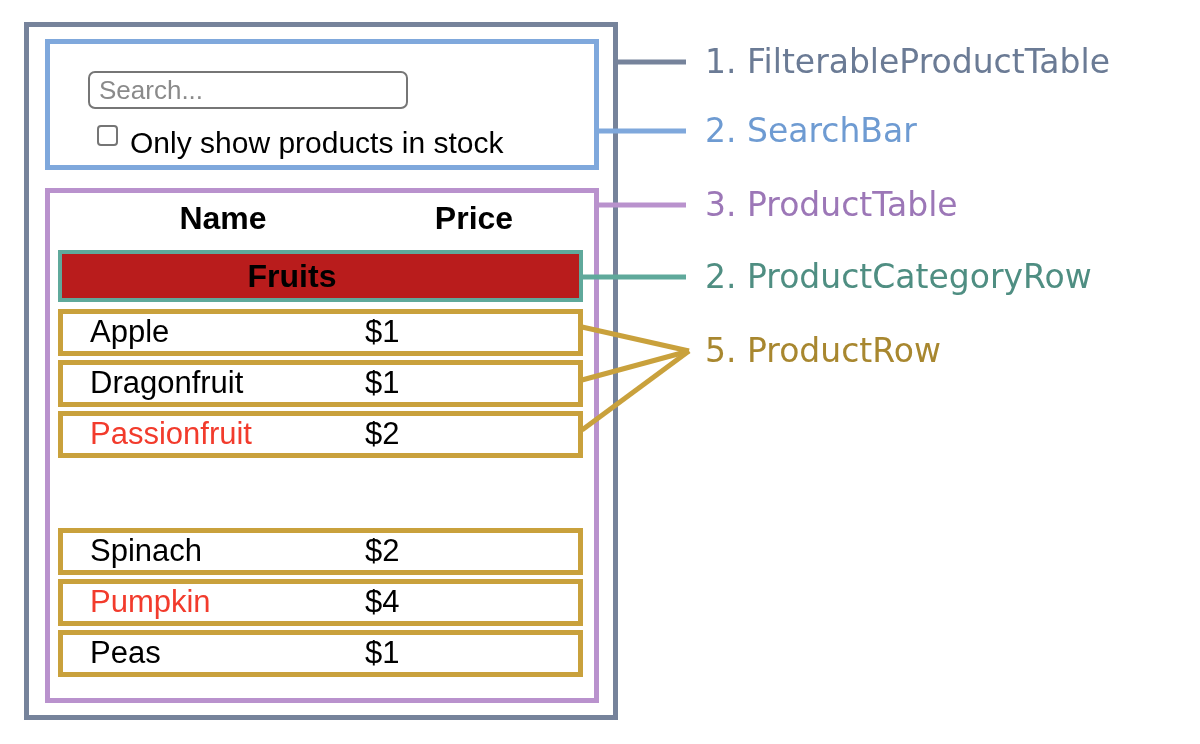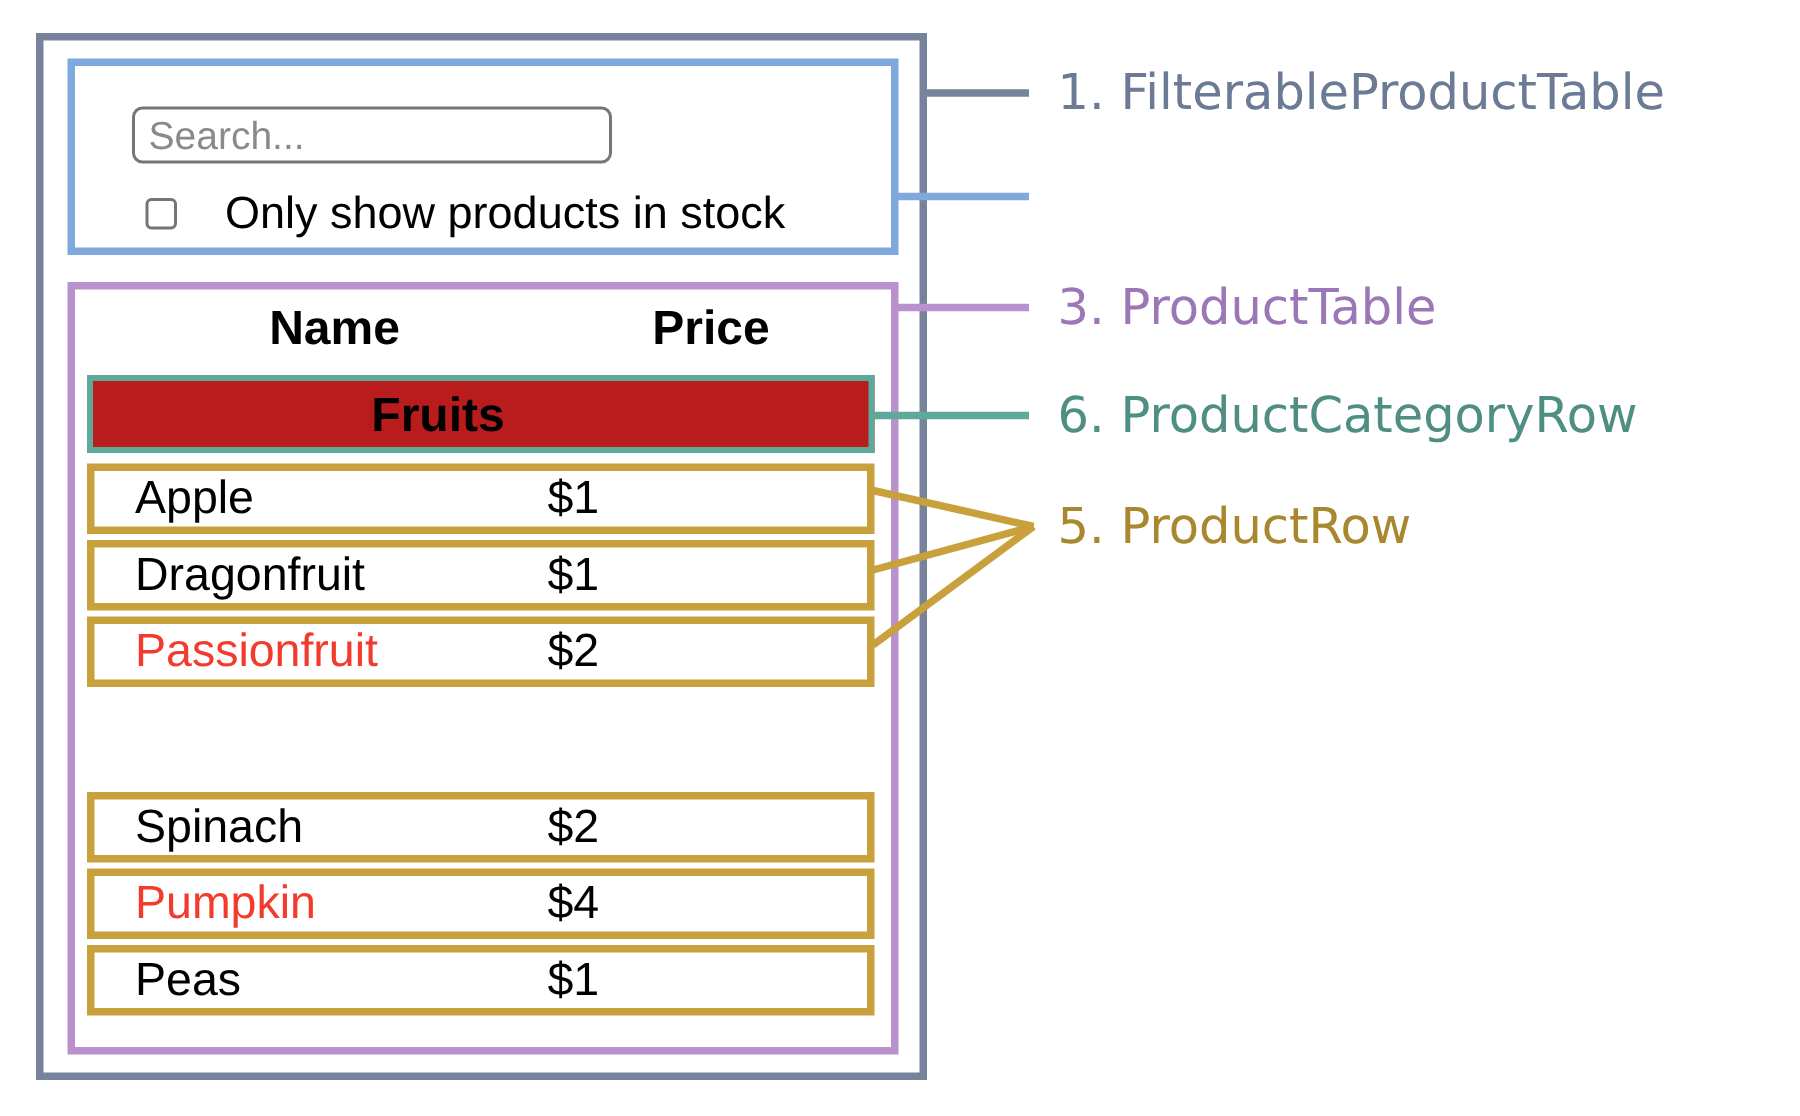--- a/index.html
+++ b/index.html
@@ -11,21 +11,21 @@
   .outer{left:24px;top:22px;width:594px;height:698px;border:5px solid var(--filterable-product-table,#76839B);}
   .searchbar{left:16px;top:12px;width:554px;height:131px;border:5px solid var(--search-bar,#7FA8DC);}
   .producttable{left:16px;top:161px;width:554px;height:515px;border:5px solid var(--product-table,#B992CD);}
 
   .search-input{
     position:absolute;left:38px;top:27px;width:320px;height:38px;box-sizing:border-box;
     border:2px solid #767676;border-radius:7px;font-family:"Liberation Sans",sans-serif;
     font-size:26px;padding:0 0 0 9px;color:#222;outline:none;background:#fff;
   }
   .search-input::placeholder{color:#8A8A8A;opacity:1;}
-  .stock-row{position:absolute;left:47px;top:81px;display:flex;align-items:center;gap:32px;cursor:default;}
+  .stock-row{position:absolute;left:47px;top:81px;display:flex;gap:12px;cursor:default;}
   .cb{
     appearance:none;-webkit-appearance:none;width:21px;height:21px;margin:0;
     border:2px solid #757575;border-radius:4px;background:#fff;box-sizing:border-box;flex:0 0 auto;
   }
   .cb-label{font-size:30px;line-height:35px;white-space:nowrap;}
 
   .th{position:absolute;top:8px;width:140px;text-align:center;font-weight:bold;font-size:32px;line-height:34px;}
   .th.name{left:103px;}
   .th.price{left:354px;}
 
@@ -116,17 +116,18 @@
     <line class="lk-slate" x1="616" y1="62" x2="686" y2="62"></line>
     <line class="lk-blue" x1="596" y1="131" x2="686" y2="131"></line>
     <line class="lk-purple" x1="596" y1="205" x2="686" y2="205"></line>
     <line class="lk-teal" x1="581" y1="277" x2="686" y2="277"></line>
     <line class="lk-gold" x1="582" y1="327" x2="689" y2="351"></line>
     <line class="lk-gold" x1="582" y1="380" x2="689" y2="351"></line>
     <line class="lk-gold" x1="582" y1="430" x2="689" y2="351"></line>
   </svg>
 
   <div class="lbl l1">1. FilterableProductTable</div>
+  <div class="lbl l2">2. SearchBar</div>
   <div class="lbl l3">3. ProductTable</div>
-  <div class="lbl l4">6. ProductCategoryRow</div>
+  <div class="lbl l4">2. ProductCategoryRow</div>
   <div class="lbl l5">5. ProductRow</div>
 
 </div>
 
 </body></html>

